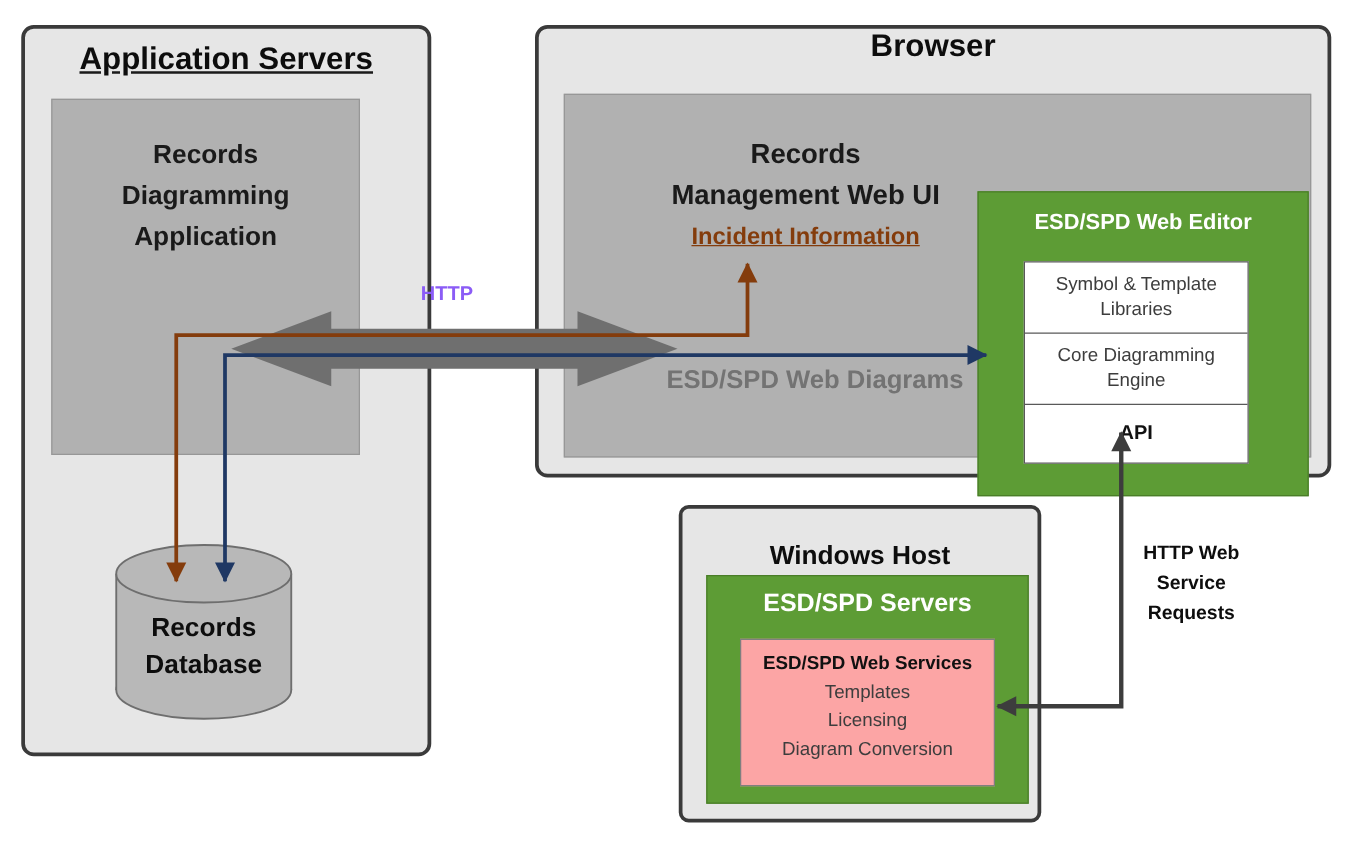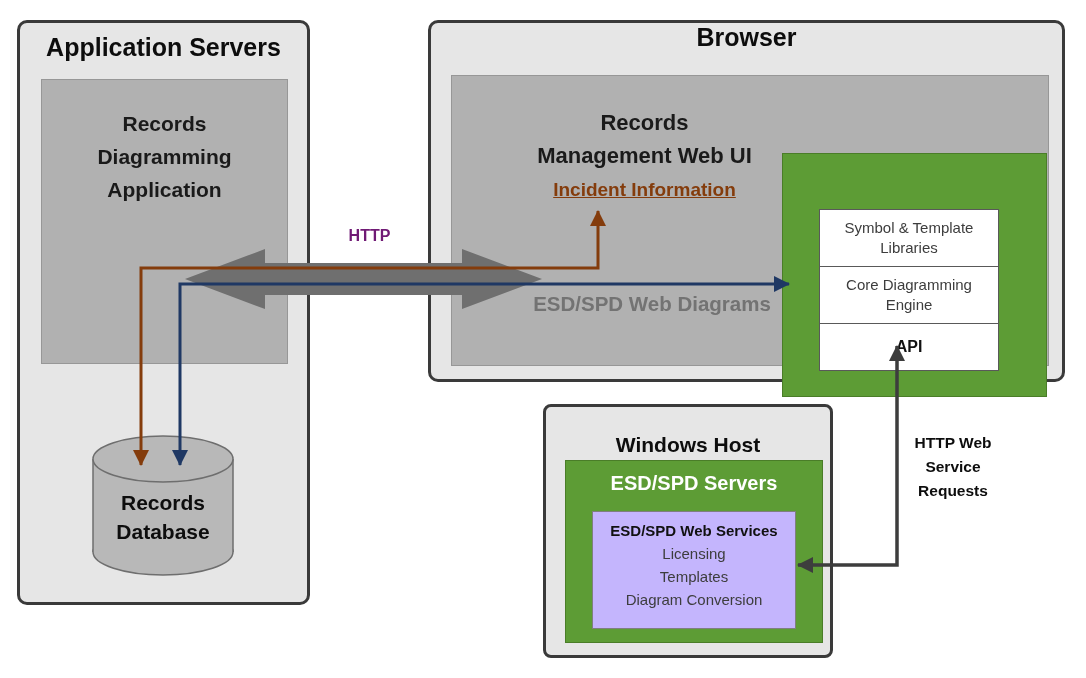--- a/index.html
+++ b/index.html
@@ -24,21 +24,21 @@
   .inner-gray {
     position:absolute; background:#b1b1b1; border:1px solid #979797;
   }
   .green-box {
     position:absolute; background:#5d9c35; border:1px solid #4a7d28;
     color:#ffffff;
   }
   .green-title { text-align:center; font-weight:700; color:#ffffff; }
 
   
-  #app-box   { left:17px; top:20px; width:293px; height:585px; }
+  #app-box   { left:17px; top:20px; width:328px; height:585px;text-decoration:underline; }
   #app-title { padding-top:10px; font-size:25px; }
   #rm-app    { left:21px; top:56px; width:247px; height:285px; }
   #rm-app-text { padding-top:27px; font-size:21px; font-weight:700; line-height:33px; text-align:center; }
 
   
   #browser-box   { left:428px; top:20px; width:637px; height:362px; }
   #browser-title { font-size:25px; }
   #browser-inner { left:20px; top:52px; width:598px; height:291px; }
   #webui-text    { position:absolute; left:25px; top:30px; width:335px; font-size:22px; font-weight:700; line-height:33px; text-align:center; }
   #incident-label{ position:absolute; left:35px; top:103px; width:315px; font-size:19px; font-weight:700; color:#843c0c; text-align:center;text-decoration:underline; }
@@ -59,28 +59,28 @@
   #module-2 { height:57px; }
   #module-3 { height:46px; font-weight:700; color:#111111; font-size:16px; }
 
   
   #host-box   { left:543px; top:404px; width:290px; height:254px; border-radius:8px; }
   #host-title { padding-top:26px; font-size:21px; }
   #server-box { left:19px; top:53px; width:258px; height:183px; }
   #server-title { padding-top:11px; font-size:20px; }
   #services-box {
     position:absolute; left:26px; top:50px; width:204px; height:118px;
-    background:#c4b5fd; border:1px solid #7f7f7f; color:#3d3d3d;
+    background:#fca5a5; border:1px solid #7f7f7f; color:#3d3d3d;
     font-size:15px; line-height:23px; text-align:center; padding-top:7px;
   }
   #services-title { font-weight:700; color:#111111; }
 
   
   .float-label { position:absolute; text-align:center; font-weight:700; }
-  #http-label      { left:332px; top:227px; width:75px;  font-size:16px; color:#701a75; }
+  #http-label      { left:320px; top:227px; width:75px;  font-size:16px; color:#8b5cf6; }
   #webdiag-label   { left:524px; top:292px; width:256px; font-size:20.5px; color:#737373; }
   #httpws-label    { left:903px; top:431px; width:100px; font-size:15.5px; line-height:24px; color:#0d0d0d; }
   #db-label        { left:93px;  top:488px; width:140px; font-size:21px;  line-height:29px; color:#0d0d0d; font-weight:700; }
 </style>
 </head>
 <body>
 
 <div id="canvas">
 
   <div id="boxes" class="layer">
@@ -99,20 +99,21 @@
     <div class="panel" id="browser-box">
       <div class="panel-title" id="browser-title">Browser</div>
       <div class="inner-gray" id="browser-inner">
         <div id="webui-text">
           <div>Records</div>
           <div>Management Web UI</div>
         </div>
         <div id="incident-label">Incident Information</div>
 
         <div class="green-box" id="editor-box">
+          <div class="green-title" id="editor-title">ESD/SPD Web Editor</div>
           <div id="editor-stack">
             <div class="module div" id="module-1">
               <div>Symbol &amp; Template</div>
               <div>Libraries</div>
             </div>
             <div class="module div" id="module-2">
               <div>Core Diagramming</div>
               <div>Engine</div>
             </div>
             <div class="module" id="module-3">
@@ -122,22 +123,22 @@
         </div>
       </div>
     </div>
 
     <div class="panel" id="host-box">
       <div class="panel-title" id="host-title">Windows Host</div>
       <div class="green-box" id="server-box">
         <div class="green-title" id="server-title">ESD/SPD Servers</div>
         <div id="services-box">
           <div id="services-title">ESD/SPD Web Services</div>
+          <div>Templates</div>
           <div>Licensing</div>
-          <div>Templates</div>
           <div>Diagram Conversion</div>
         </div>
       </div>
     </div>
   </div>
 
   <svg id="arrows" class="layer" width="1086" height="678" viewBox="0 0 1086 678">
     <defs>
       <marker id="arr-brown" markerUnits="userSpaceOnUse" markerWidth="20" markerHeight="20" refX="16" refY="9" orient="auto-start-reverse">
         <path d="M1,1 L17,9 L1,17 Z" fill="#843c0c"></path>

